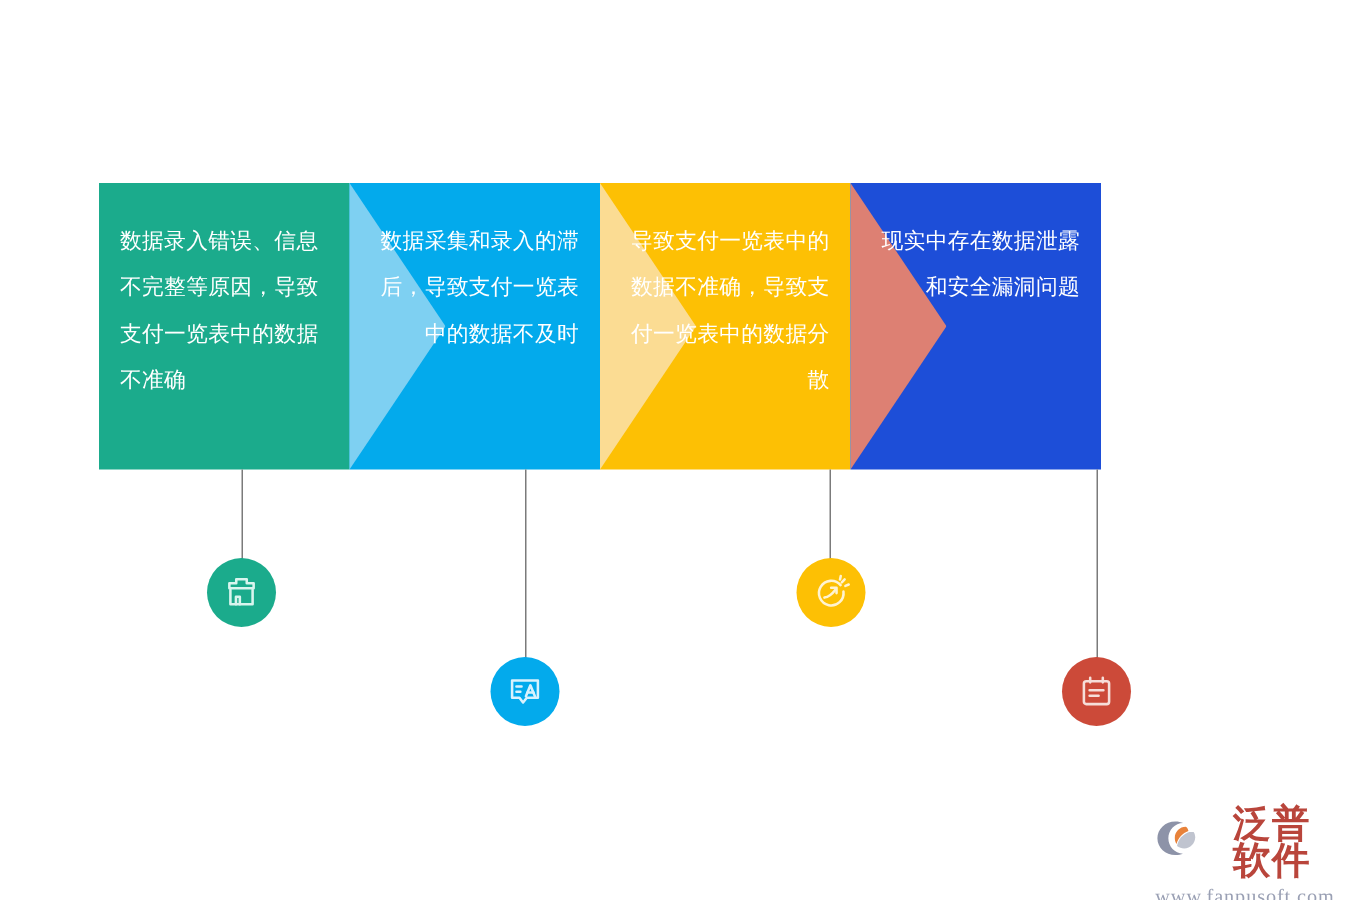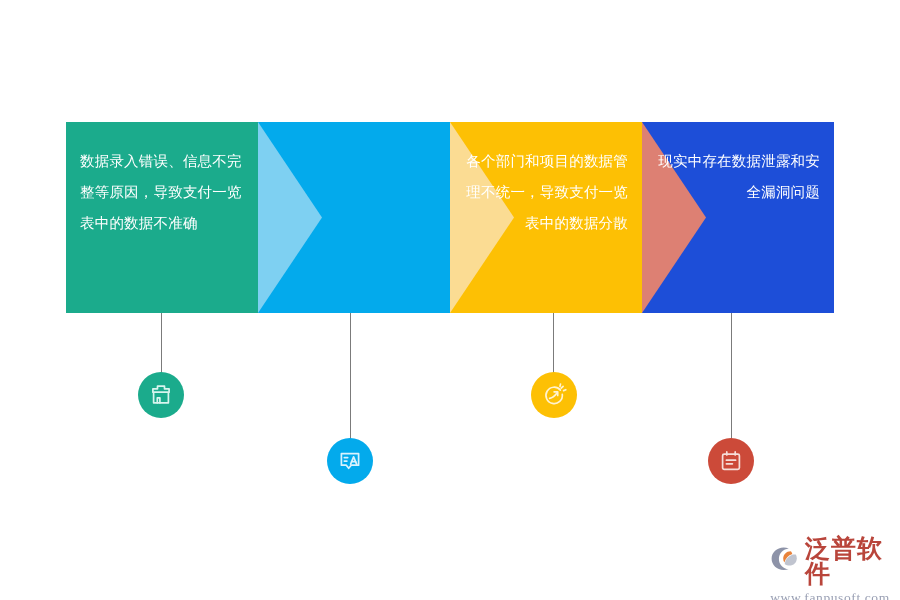--- a/index.html
+++ b/index.html
@@ -18,21 +18,21 @@
   #infographic {
     position: absolute;
     inset: 0;
   }
 
   
   .band {
     position: absolute;
     left: 66px;
     top: 122px;
-    width: 768px;
+    width: 668px;
     height: 191px;
     display: flex;
   }
 
   .panel {
     position: relative;
     height: 100%;
     box-sizing: border-box;
     overflow: hidden;
   }
@@ -92,21 +92,21 @@
   .logo {
     position: absolute;
     left: 770px;
     top: 536px;
     width: 120px;
     height: 52px;
   }
   .logo-row {
     display: flex;
     align-items: center;
-    gap: 5px;
+    gap: 22px;
   }
   .logo-mark { flex: 0 0 auto; }
   .logo-name {
     font-size: 25px;
     font-weight: bold;
     color: #B9453B;
     line-height: 1;
     letter-spacing: 1px;
     font-family: "DejaVu Sans", "Liberation Sans", sans-serif;
   }
@@ -125,25 +125,26 @@
 <div id="infographic">
 
   <div class="band">
 
     <div class="panel panel-1" style="background:#1BAB8C;">
       <div class="panel-text">数据录入错误、信息不完整等原因，导致支付一览表中的数据不准确</div>
     </div>
 
     <div class="panel panel-2" style="background:#03AAEC;">
       <div class="chevron" style="background:#7ed0f2;"></div>
+      <div class="panel-text">数据采集和录入的滞后，导致支付一览表中的数据不及时</div>
     </div>
 
     <div class="panel panel-3" style="background:#FDC004;">
       <div class="chevron" style="background:#fbdc93;"></div>
-      <div class="panel-text">各个部门和项目的数据管理不统一，导致支付一览表中的数据分散</div>
+      <div class="panel-text">导致支付一览表中的数据不准确，导致支付一览表中的数据分散</div>
     </div>
 
     <div class="panel panel-4" style="background:#1d4ed8;">
       <div class="chevron" style="background:#dd8073;"></div>
       <div class="panel-text">现实中存在数据泄露和安全漏洞问题</div>
     </div>
   </div>
 
   <div class="stem" style="left:161px; top:313px; height:62px;"></div>
   <div class="stem" style="left:350px; top:313px; height:128px;"></div>

